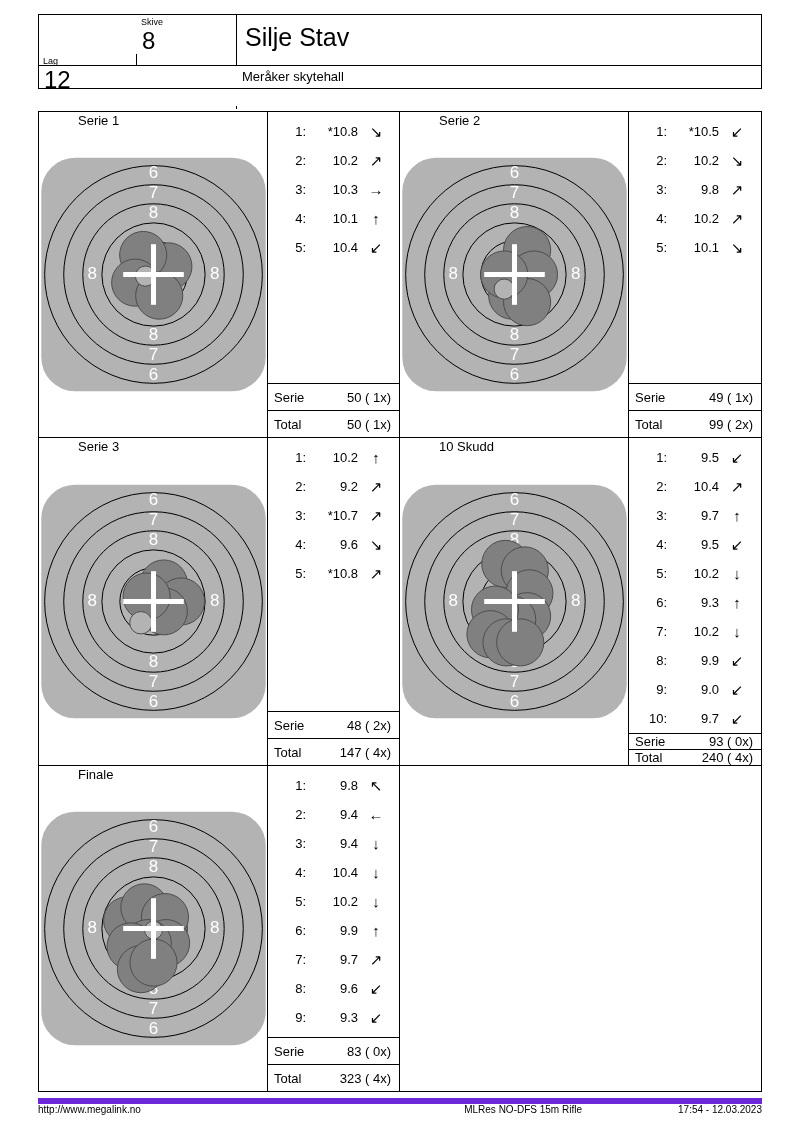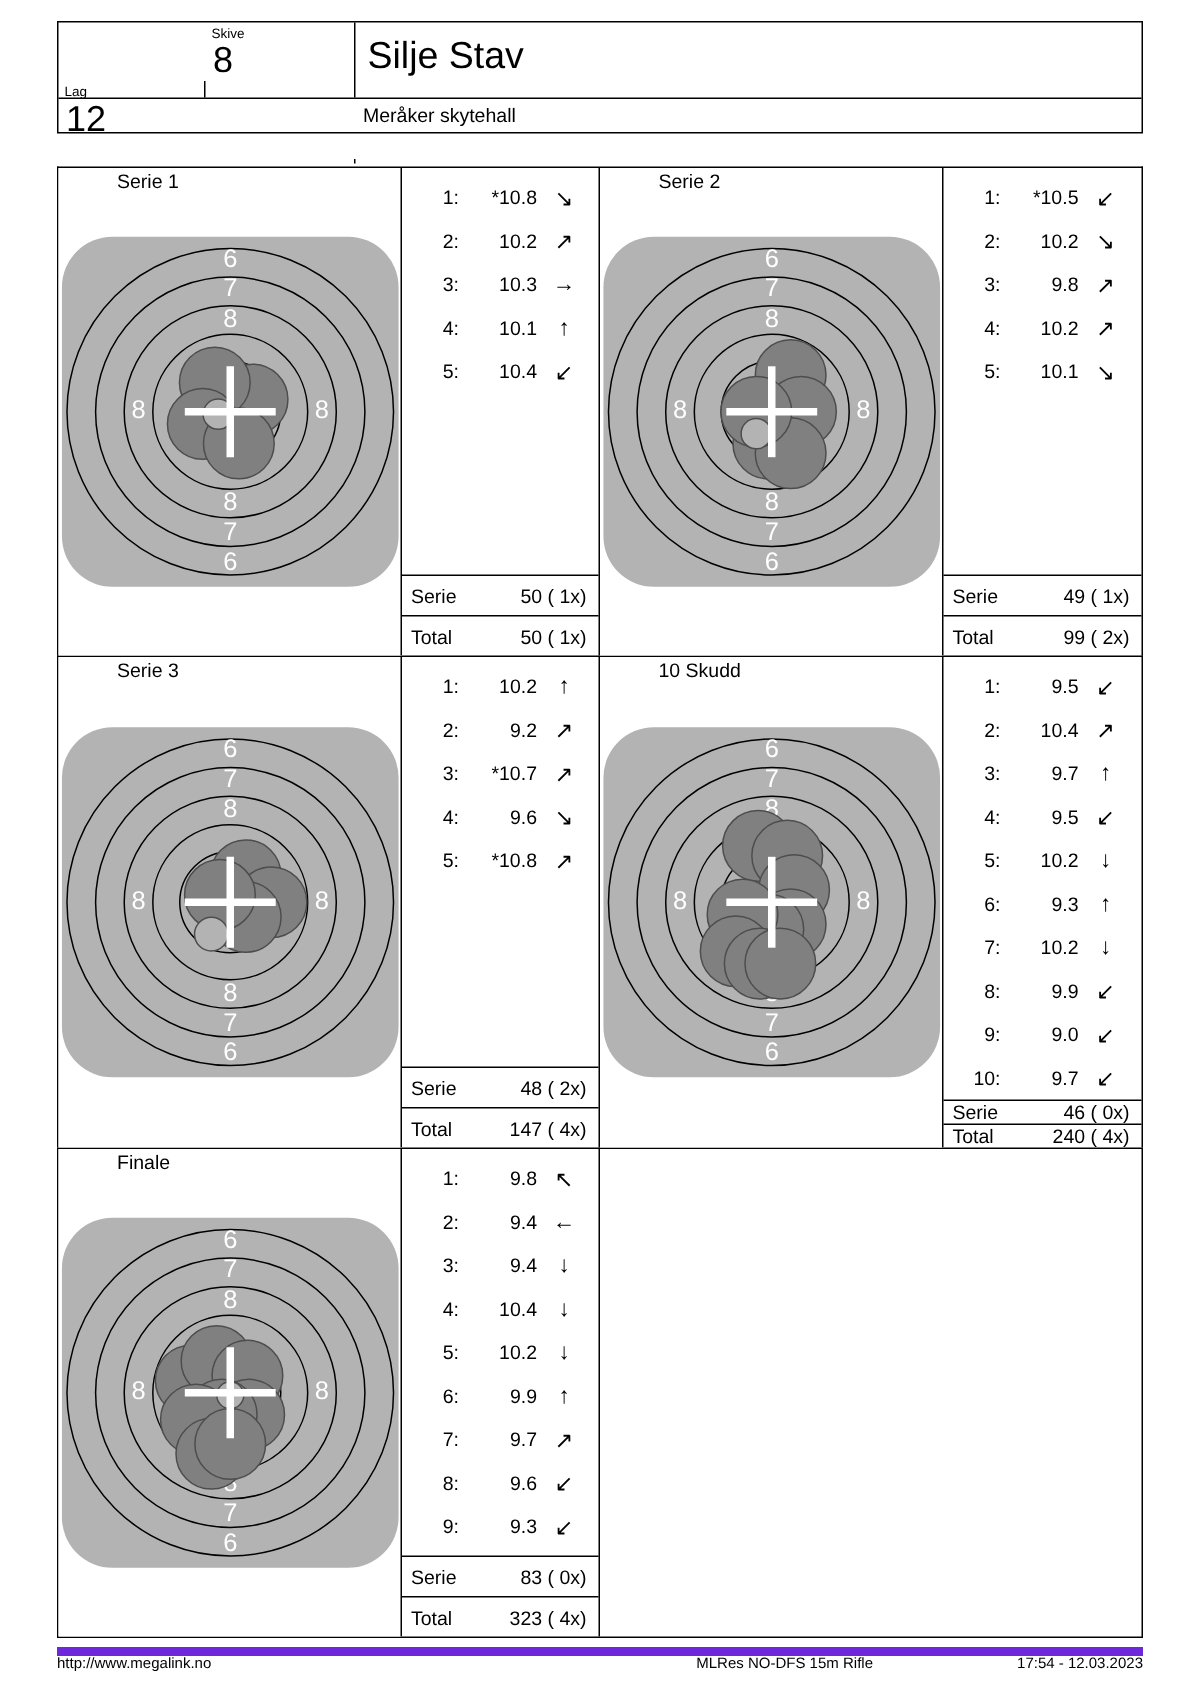--- a/index.html
+++ b/index.html
@@ -389,21 +389,21 @@
                 <span class="s-dir">↙</span>
               </div>
               <div class="shotline">
                 <span class="s-no">10:</span>
                 <span class="s-val">9.7</span>
                 <span class="s-dir">↙</span>
               </div>
             </div>
             <div class="sumline">
               <span class="lbl2">Serie</span>
-              <span class="val2">46 ( 0x)</span>
+              <span class="val2">93 ( 0x)</span>
             </div>
             <div class="sumline">
               <span class="lbl2">Total</span>
               <span class="val2">240 ( 4x)</span>
             </div>
           </div>
         </div>
       </div>
       <div class="row">
         <div class="half left">

